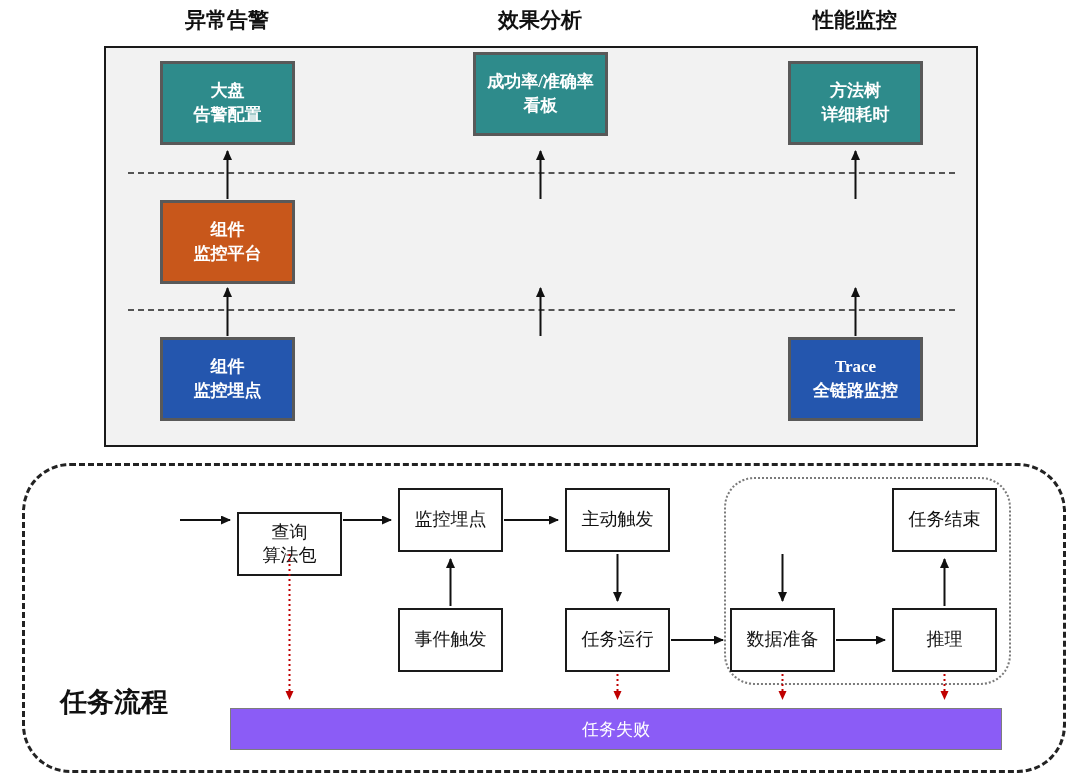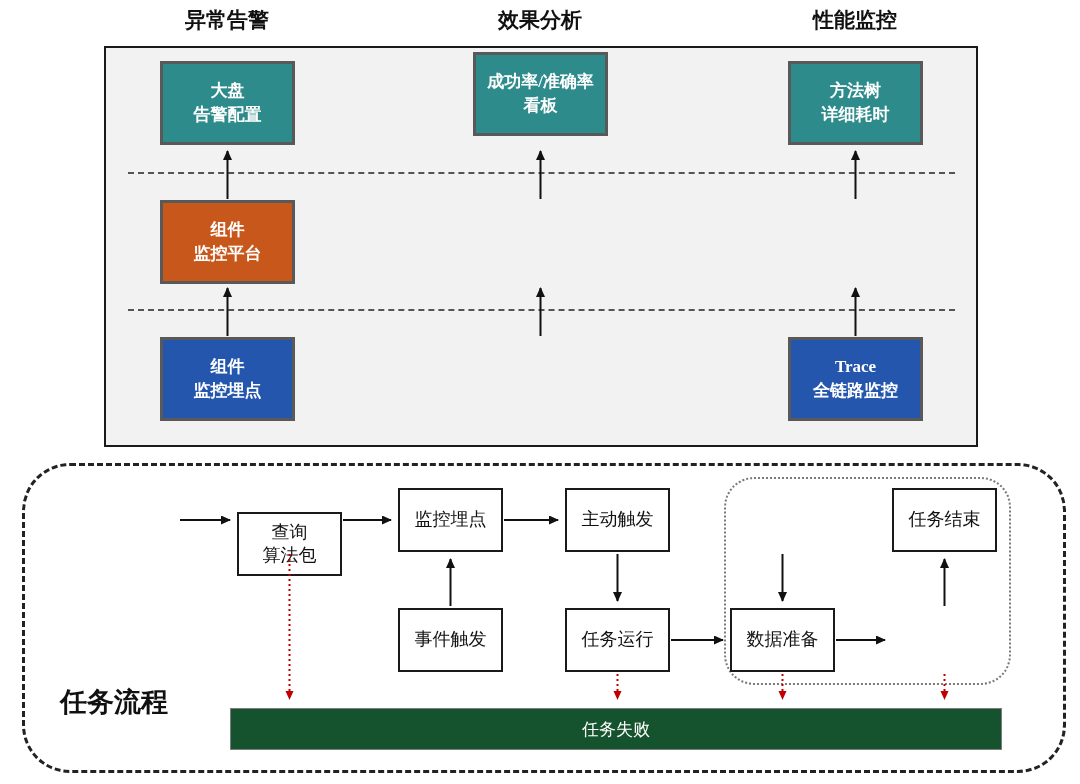--- a/index.html
+++ b/index.html
@@ -13,21 +13,21 @@
         color:#fff;font-size:17px;font-weight:bold;line-height:1.4;white-space:pre-line;}
   .teal{background:#2E8B8B;}
   .orange{background:#C8571B;}
   .blue{background:#2456AE;}
   .flow-container{position:absolute;left:22px;top:463px;width:1044px;height:310px;border:3px dashed #222;border-radius:48px;box-sizing:border-box;}
   .subgroup{position:absolute;left:724px;top:477px;width:287px;height:208px;border:2.5px dotted #7a7a7a;border-radius:30px;box-sizing:border-box;}
   .flow-label{position:absolute;left:60px;top:684px;font-size:27px;font-weight:bold;color:#111;}
   .fbox{position:absolute;width:105px;height:64px;background:#fff;border:2.5px solid #1a1a1a;box-sizing:border-box;
         display:flex;align-items:center;justify-content:center;text-align:center;
         color:#111;font-size:18px;line-height:1.3;white-space:pre-line;}
-  .fail-bar{position:absolute;left:230px;top:708px;width:772px;height:42px;background:#14532d;border:1.5px solid #7d7d7d;box-sizing:border-box;
+  .fail-bar{position:absolute;left:230px;top:708px;width:772px;height:42px;background:#8b5cf6;border:1.5px solid #7d7d7d;box-sizing:border-box;
         display:flex;align-items:center;justify-content:center;color:#fff;font-size:17px;}
   .overlay{position:absolute;left:0;top:0;width:1080px;height:784px;pointer-events:none;}
 </style>
 </head>
 <body>
 
 <div class="canvas">
 
   <div class="col-header" style="left:227px">异常告警</div>
   <div class="col-header" style="left:540px">效果分析</div>
@@ -58,20 +58,21 @@
 
   <div class="fbox" style="left:237px;top:512px">查询
 算法包</div>
   <div class="fbox" style="left:398px;top:488px">监控埋点</div>
   <div class="fbox" style="left:565px;top:488px">主动触发</div>
   <div class="fbox" style="left:398px;top:608px">事件触发</div>
 
   <div class="fbox" style="left:892px;top:488px">任务结束</div>
   <div class="fbox" style="left:565px;top:608px">任务运行</div>
   <div class="fbox" style="left:730px;top:608px">数据准备</div>
+  <div class="fbox" style="left:892px;top:608px">推理</div>
 
   <div class="fail-bar">
     <span>任务失败</span>
   </div>
 
   <svg class="overlay" viewBox="0 0 1080 784">
     <defs>
       <marker id="ah-black" markerUnits="userSpaceOnUse" markerWidth="12" markerHeight="10" refX="9" refY="4.5" orient="auto">
         <path d="M0,0 L10,4.5 L0,9 z" fill="#111"></path>
       </marker>

